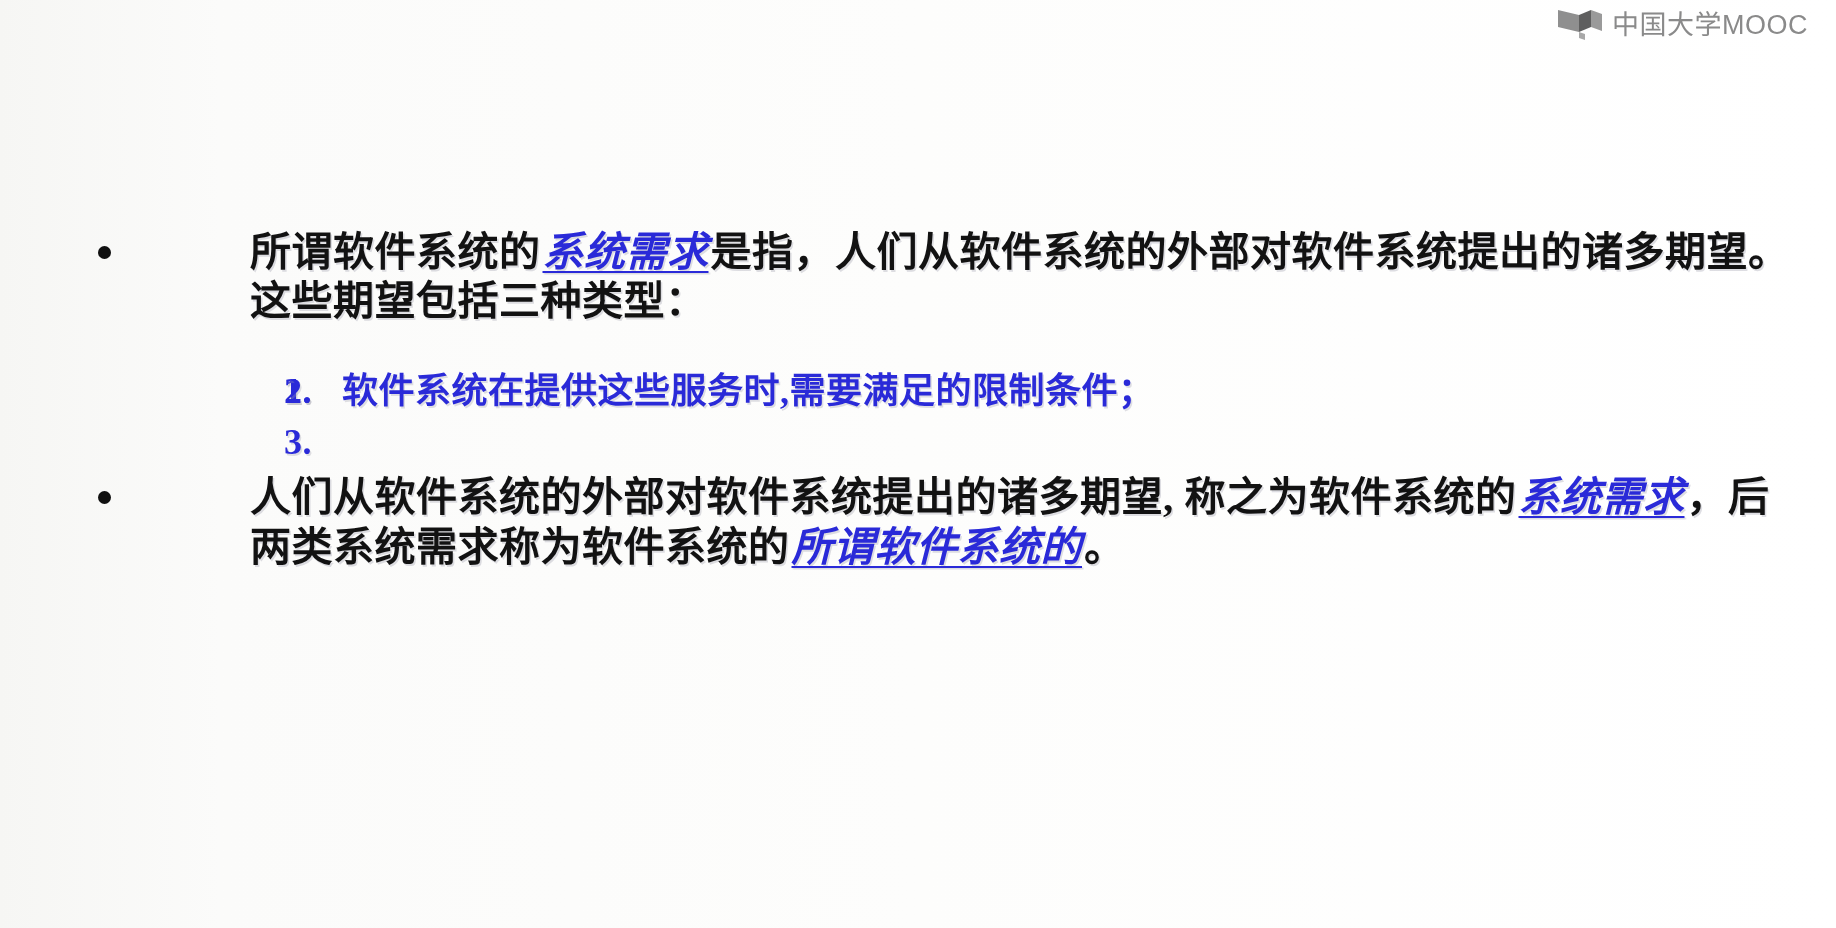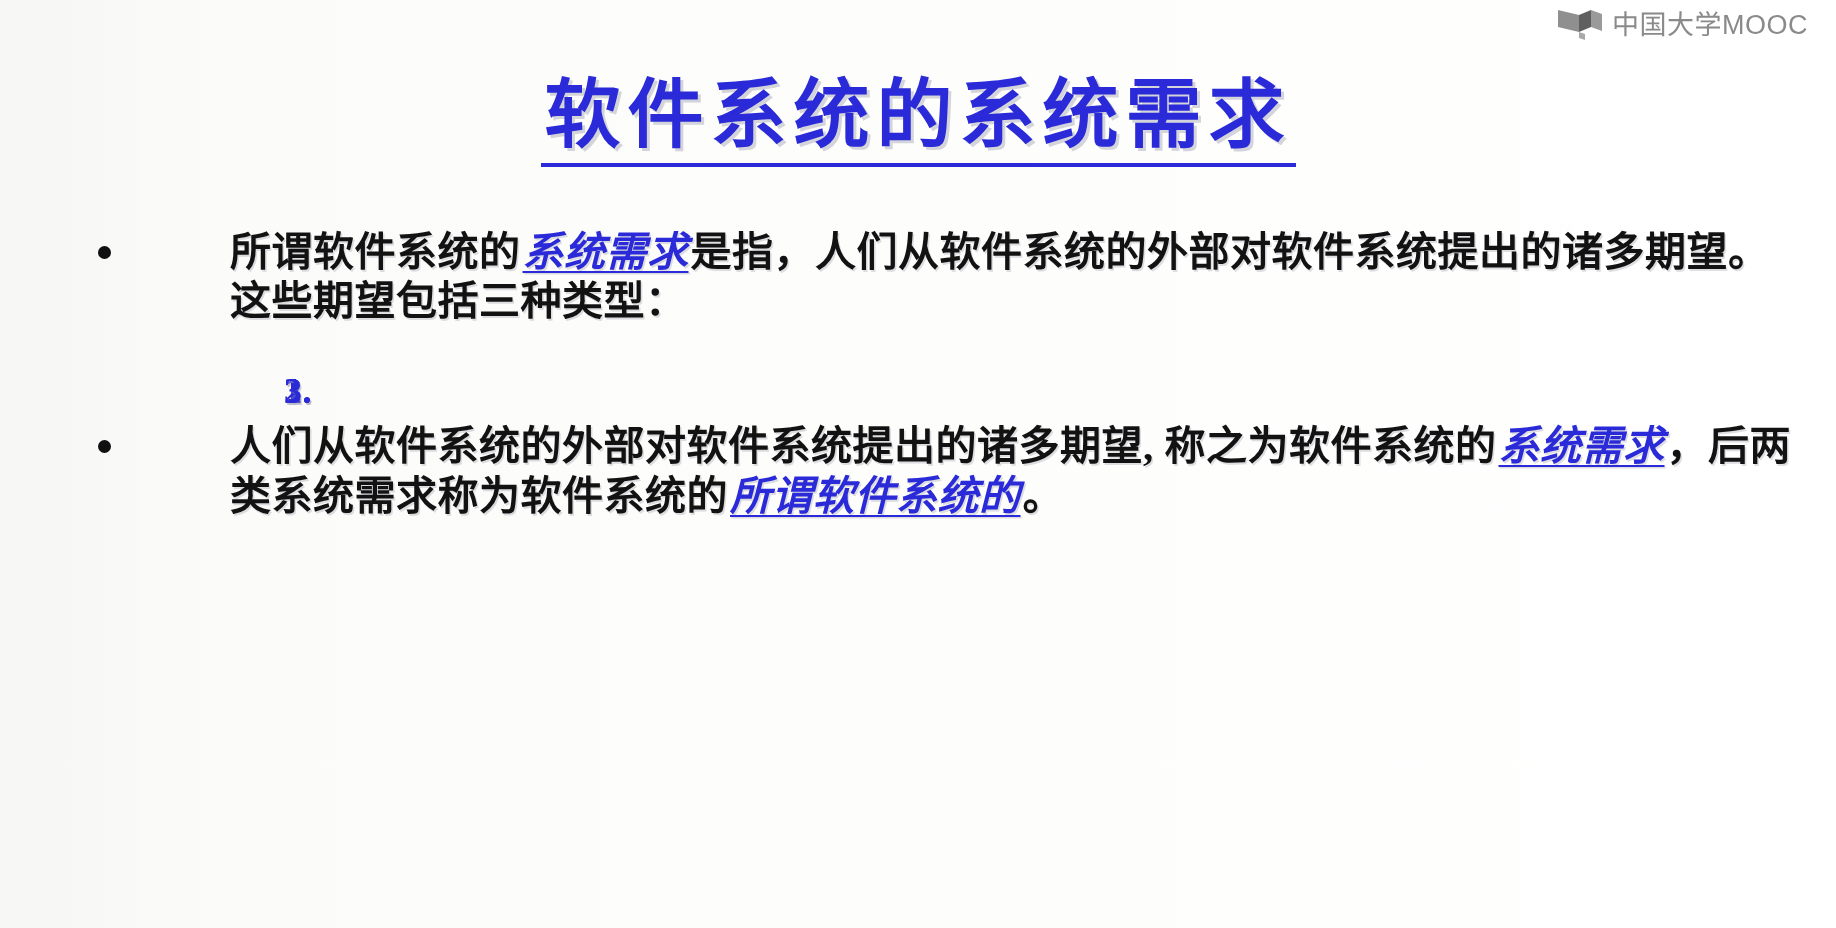--- a/index.html
+++ b/index.html
@@ -96,20 +96,21 @@
     background: #101010;
   }
   .para {
     font-size: 41px;
     font-weight: 700;
     line-height: 1.20;
     color: #121212;
     letter-spacing: 0.5px;
     text-align: left;
     text-shadow: 1.5px 1.5px 0 rgba(160,160,175,0.35);
+    margin-left: 20px;
   }
   .para .em {
     color: #2a2ad8;
     font-style: italic;
     text-decoration: underline;
     text-underline-offset: 5px;
     text-decoration-thickness: 2px;
     padding: 0 2px;
   }
 
@@ -148,39 +149,37 @@
       <svg class="brand-mark" viewBox="0 0 46 34" xmlns="http://www.w3.org/2000/svg" aria-hidden="true">
         <polygon points="1,2 22,7 22,24 1,19" fill="#8f8f8f"></polygon>
         <polygon points="22,7 34,2 34,19 22,24" fill="#5f5f5f"></polygon>
         <polygon points="34,2 45,6 45,23 34,19" fill="#9a9a9a"></polygon>
         <polygon points="22,24 28,26 28,32 22,30" fill="#a8a8a8"></polygon>
       </svg>
     </span>
     <span class="brand-text">中国大学MOOC</span>
   </div>
 
-  <div class="title-wrap">
-    <span class="title">软件系统的系统需求</span>
-  </div>
 
   <div class="body">
 
     <div class="bullet-block">
       <span class="bullet-dot"></span>
       <div class="para">
         <span>所谓软件系统的</span><span class="em">系统需求</span><span>是指，人们从软件系统的外部对软件系统提出的诸多期望。这些期望包括三种类型：</span>
       </div>
     </div>
 
     <ol class="numlist">
       <li class="numitem">
         <span class="num">1.</span>
       </li>
       <li class="numitem">
         <span class="num">2.</span>
+        <span>软件系统在提供这些服务时,需要满足的限制条件；</span>
       </li>
       <li class="numitem">
         <span class="num">3.</span>
       </li>
     </ol>
 
     <div class="gap"></div>
 
     <div class="bullet-block">
       <span class="bullet-dot"></span>

